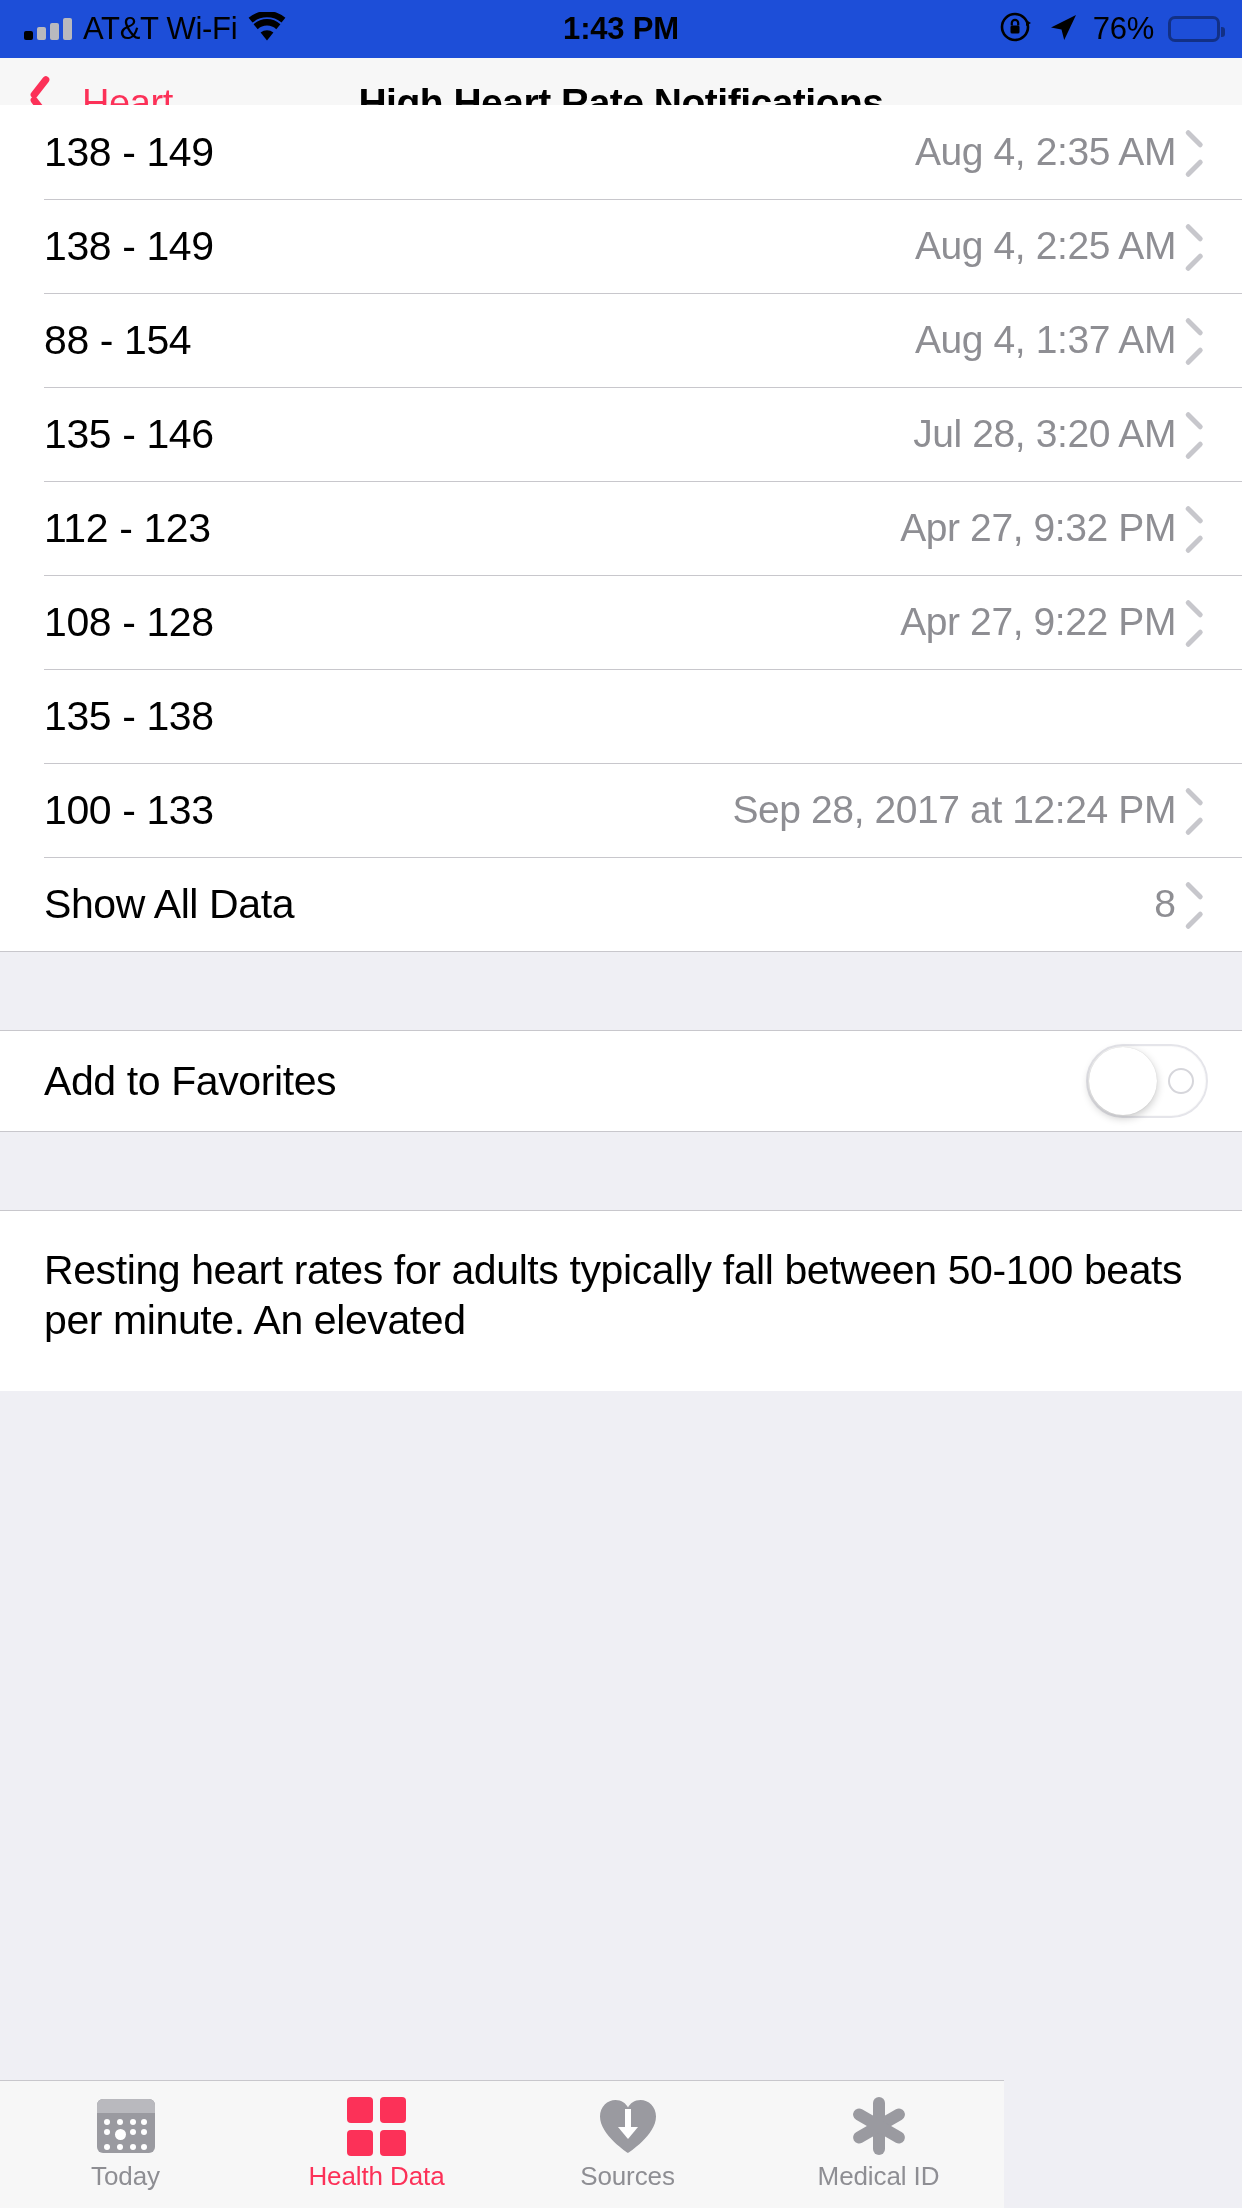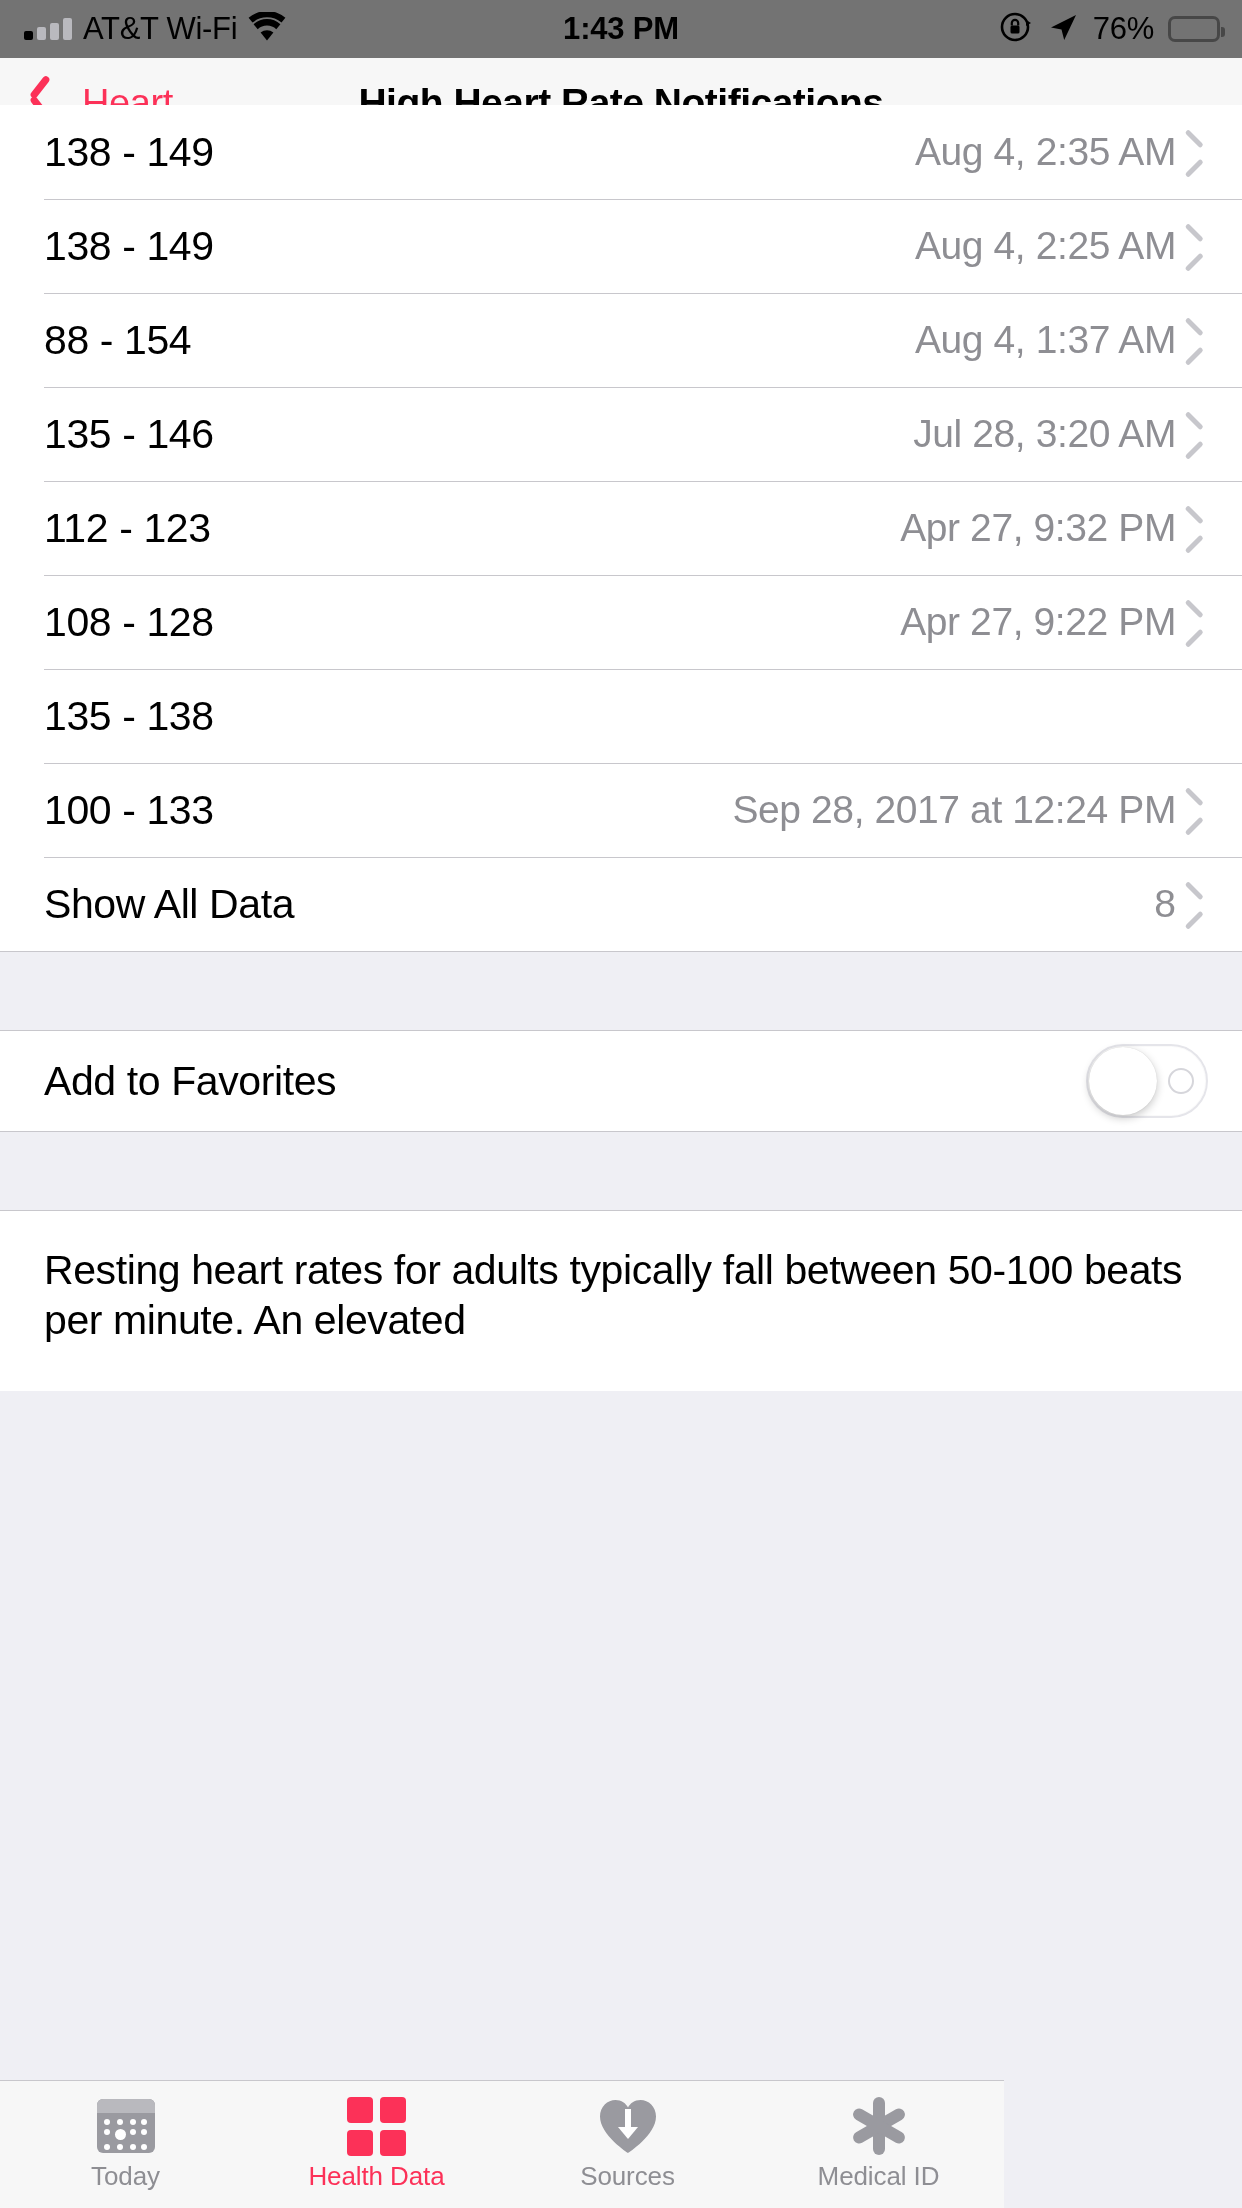--- a/index.html
+++ b/index.html
@@ -8,21 +8,21 @@
     font-family:"Liberation Sans", sans-serif;
     background:#ffffff;
     -webkit-font-smoothing:antialiased;
     overflow:hidden;
   }
   #screen { position:relative; width:1242px; height:2208px; background:#EFEFF4; }
 
   
   .statusbar {
     position:absolute; left:0; top:0; width:1242px; height:58px;
-    background:#737373;
+    background:#1d4ed8;
     display:flex; align-items:center;
   }
   .sb-left  { position:absolute; left:24px; display:flex; align-items:center; gap:11px; }
   .sb-mid   { position:absolute; left:0; width:1242px; text-align:center; }
   .sb-right { position:absolute; right:22px; display:flex; align-items:center; gap:14px; }
 
   .sig-bars { display:flex; align-items:flex-end; gap:4px; height:22px; }
   .sig-bars i { display:block; width:9px; border-radius:2px; background:#B9B9BE; }
   .sig-bars i.on { background:#000; }
   .sig-bars i:nth-child(1){ height:9px; }

